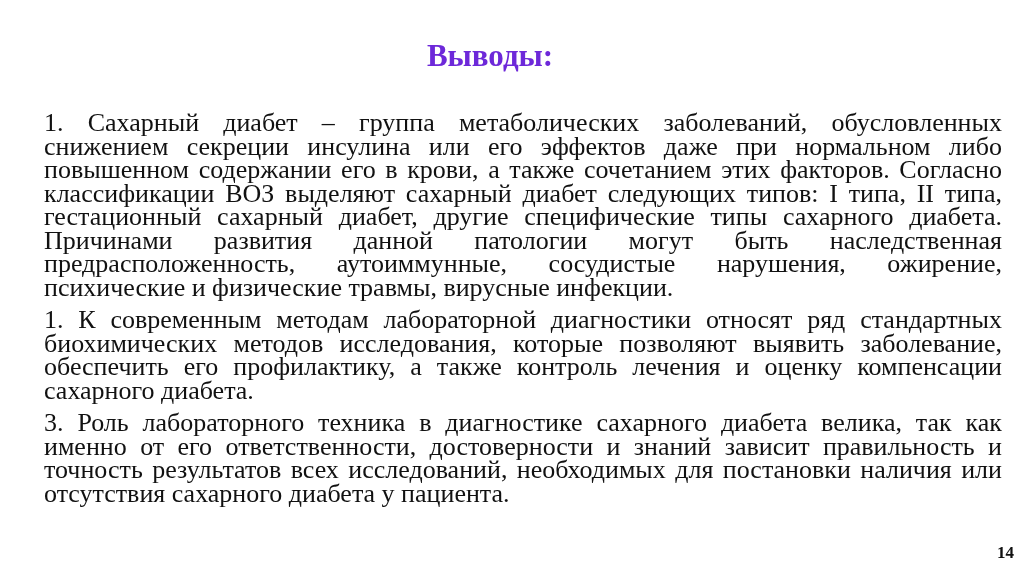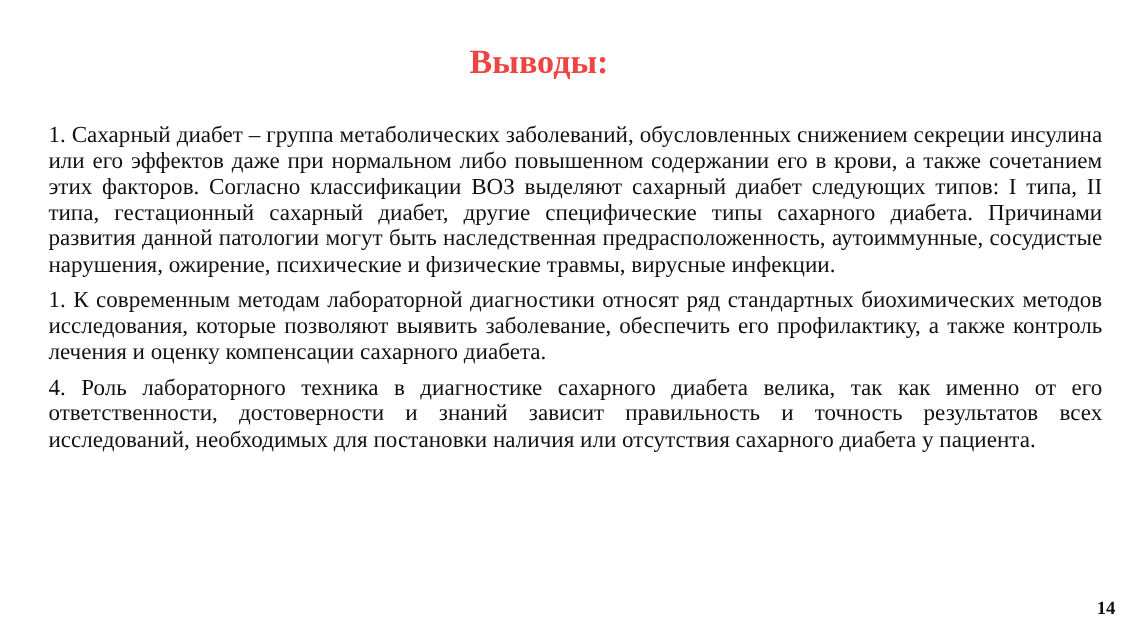--- a/index.html
+++ b/index.html
@@ -18,31 +18,31 @@
     .slide-title {
       position: absolute;
       left: 0;
       top: 36px;
       width: 980px;
       text-align: center;
       font-size: 31px;
       font-weight: bold;
       margin: 0;
       line-height: 40px;
-      color: #ef4444;
+      color: #6d28d9;
     }
     .content {
       position: absolute;
       left: 44px;
       top: 111px;
       width: 958px;
     }
     .paragraph {
       margin: 0 0 9px 0;
-      font-size: 21px;
+      font-size: 26px;
       line-height: 23.5px;
       text-align: justify;
       text-align-last: left;
     }
     .page-number {
       position: absolute;
       right: 10px;
       top: 540px;
       font-size: 17px;
       font-weight: bold;
@@ -50,16 +50,16 @@
     }
   </style>
 </head>
 <body>
 
 <h1 class="slide-title">Выводы:</h1>
 
 <div class="content">
   <p class="paragraph">1. Сахарный диабет – группа метаболических заболеваний, обусловленных снижением секреции инсулина или его эффектов даже при нормальном либо повышенном содержании его в крови, а также сочетанием этих факторов. Согласно классификации ВОЗ выделяют сахарный диабет следующих типов: I типа, II типа, гестационный сахарный диабет, другие специфические типы сахарного диабета. Причинами развития данной патологии могут быть наследственная предрасположенность, аутоиммунные, сосудистые нарушения, ожирение, психические и физические травмы, вирусные инфекции.</p>
   <p class="paragraph">1. К современным методам лабораторной диагностики относят ряд стандартных биохимических методов исследования, которые позволяют выявить заболевание, обеспечить его профилактику, а также контроль лечения и оценку компенсации сахарного диабета.</p>
-  <p class="paragraph">4. Роль лабораторного техника в диагностике сахарного диабета велика, так как именно от его ответственности, достоверности и знаний зависит правильность и точность результатов всех исследований, необходимых для постановки наличия или отсутствия сахарного диабета у пациента.</p>
+  <p class="paragraph">3. Роль лабораторного техника в диагностике сахарного диабета велика, так как именно от его ответственности, достоверности и знаний зависит правильность и точность результатов всех исследований, необходимых для постановки наличия или отсутствия сахарного диабета у пациента.</p>
 </div>
 
 <div class="page-number">14</div>
 
 </body></html>

